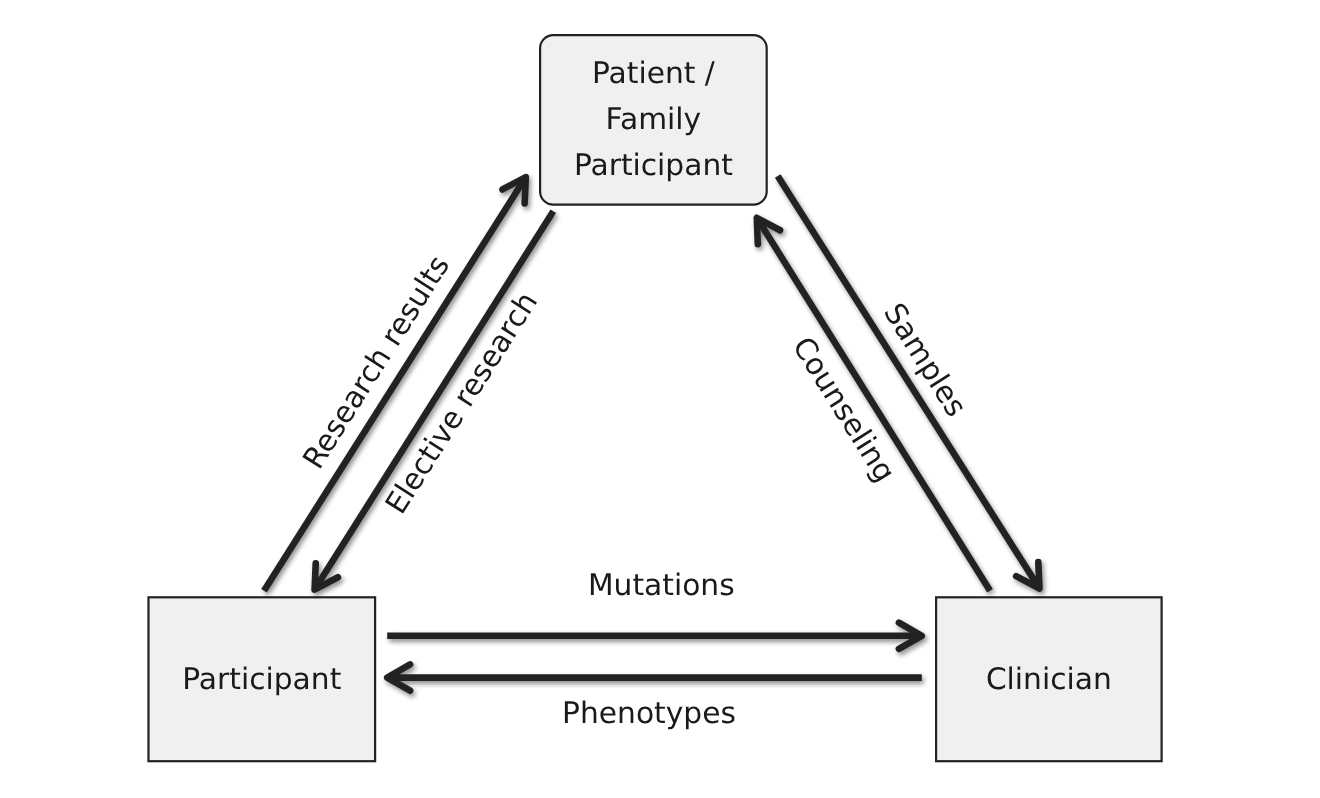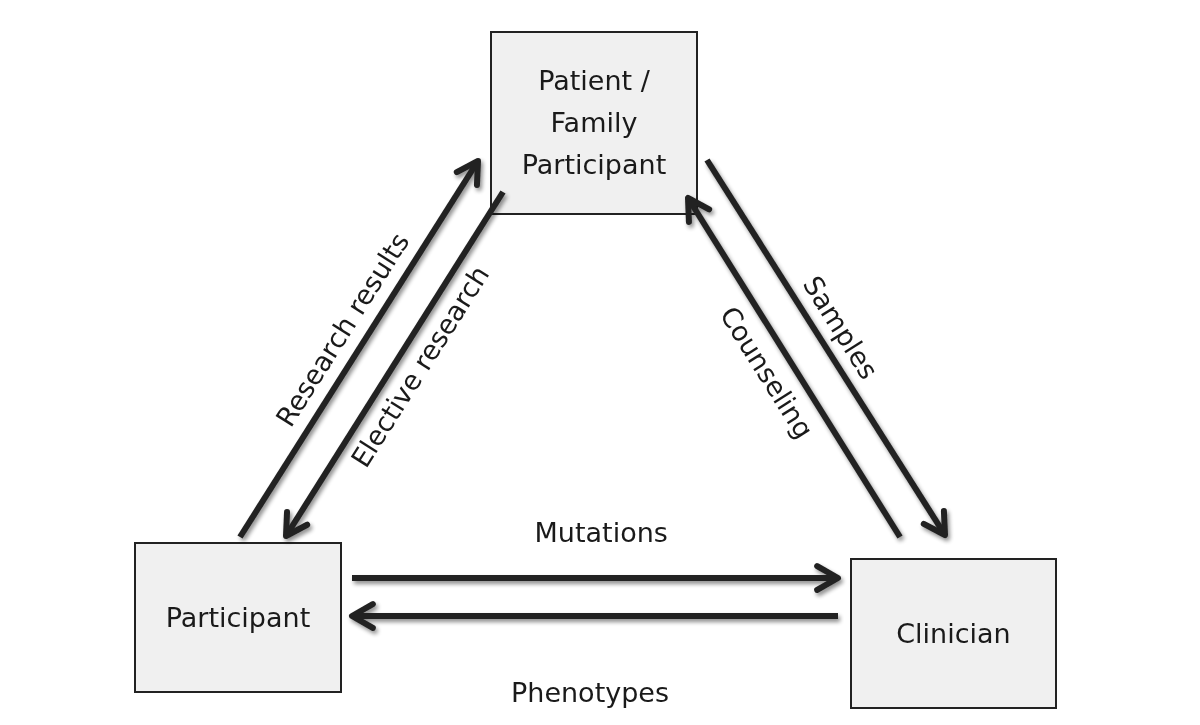--- a/index.html
+++ b/index.html
@@ -3,23 +3,23 @@
   <meta charset="utf-8">
   <style>
     html, body { margin: 0; padding: 0; background: #ffffff; }
     body { width: 1200px; height: 725px; position: relative; overflow: hidden;
            font-family: "DejaVu Sans", sans-serif; color: #1a1a1a; }
     .node { position: absolute; box-sizing: border-box; background: #f0f0f0;
             border: 2.5px solid #222222; display: flex; align-items: center;
             justify-content: center; text-align: center; font-size: 27px;
             line-height: 42px; }
     .node .lbl { white-space: pre-line; }
-    #n-patient { left: 490px; top: 31px; width: 208px; height: 184px; }
+    #n-patient { left: 490px; top: 31px; width: 208px; height: 156px; border-radius: 13px; }
     #n-researcher { left: 134px; top: 542px; width: 208px; height: 151px; }
-    #n-clinician { left: 850px; top: 542px; width: 207px; height: 151px; margin-top: 16px; }
+    #n-clinician { left: 850px; top: 542px; width: 207px; height: 151px; }
     svg#arrows { position: absolute; left: 0; top: 0; }
     .elabel { position: absolute; font-size: 27px; white-space: nowrap;
               transform-origin: center center; line-height: 1; }
   </style>
 </head>
 <body>
 
 <div class="node" id="n-patient">
   <span class="lbl">Patient /
 Family
@@ -72,13 +72,13 @@
         <polyline points="372.8276603122636,604.0748766917503 352,616 372.8276603122636,627.9251233082497" fill="none" stroke="#222222" stroke-width="6" stroke-linecap="round" stroke-linejoin="round"></polyline>
       </g>
     </g>
 </svg>
 
 <div class="elabel" id="lbl-research-results" style="left: 230.5px; top: 315.5px; transform: rotate(-57.6deg);">Research results</div>
 <div class="elabel" id="lbl-elective-research" style="left: 304px; top: 352.5px; transform: rotate(-57.6deg);">Elective research</div>
 <div class="elabel" id="lbl-samples" style="left: 782.5px; top: 313.5px; transform: rotate(57.8deg);">Samples</div>
 <div class="elabel" id="lbl-counseling" style="left: 692px; top: 358.5px; transform: rotate(57.8deg);">Counseling</div>
 <div class="elabel" id="lbl-mutations" style="left: 534.5px; top: 519px; transform: rotate(0deg);">Mutations</div>
-<div class="elabel" id="lbl-phenotypes" style="left: 511px; top: 634.5px; transform: rotate(0deg); margin-top: 44px;">Phenotypes</div>
+<div class="elabel" id="lbl-phenotypes" style="left: 511px; top: 634.5px; transform: rotate(0deg);">Phenotypes</div>
 
 </body></html>

